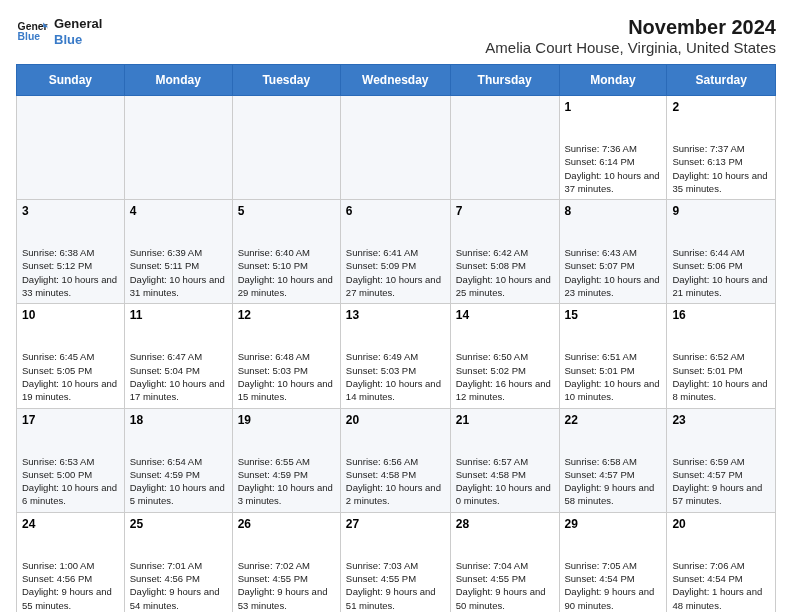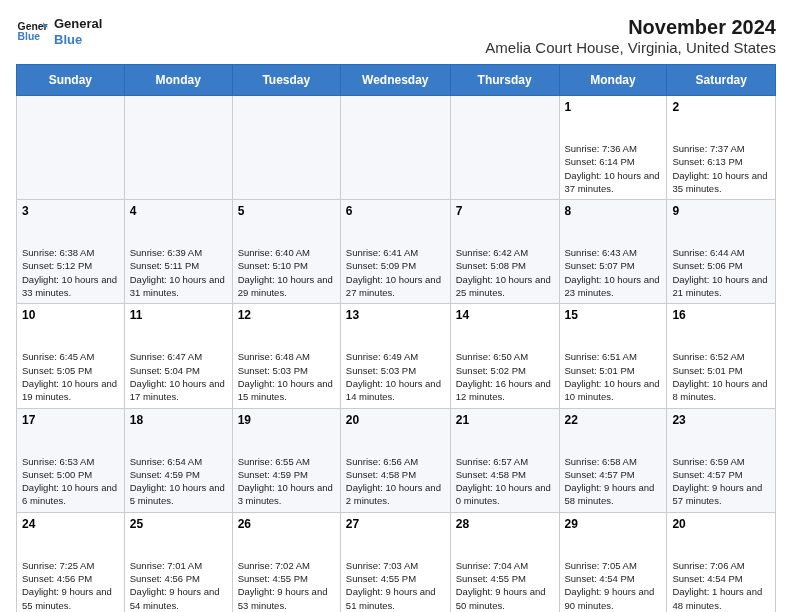--- a/index.html
+++ b/index.html
@@ -306,21 +306,21 @@
             <span>Sunrise: 6:59 AM</span><br>
             <span>Sunset: 4:57 PM</span><br>
             <span>Daylight: 9 hours and 57 minutes.</span>
           </div>
         </td>
       </tr>
       <tr>
         <td>
           <span class="day-number">24</span>
           <div class="day-info">
-            <span>Sunrise: 7:25 AM</span><br>
+            <span>Sunrise: 1:00 AM</span><br>
             <span>Sunset: 4:56 PM</span><br>
             <span>Daylight: 9 hours and 55 minutes.</span>
           </div>
         </td>
         <td>
           <span class="day-number">25</span>
           <div class="day-info">
             <span>Sunrise: 7:01 AM</span><br>
             <span>Sunset: 4:56 PM</span><br>
             <span>Daylight: 9 hours and 54 minutes.</span>

